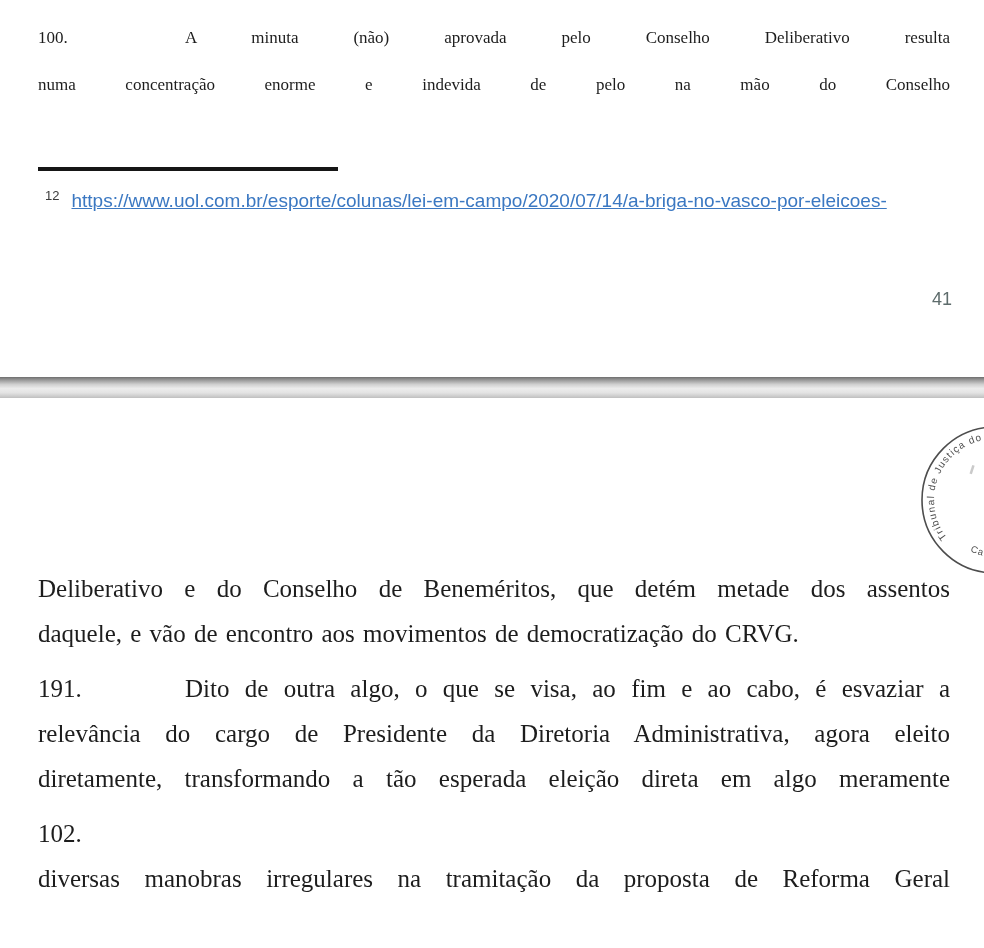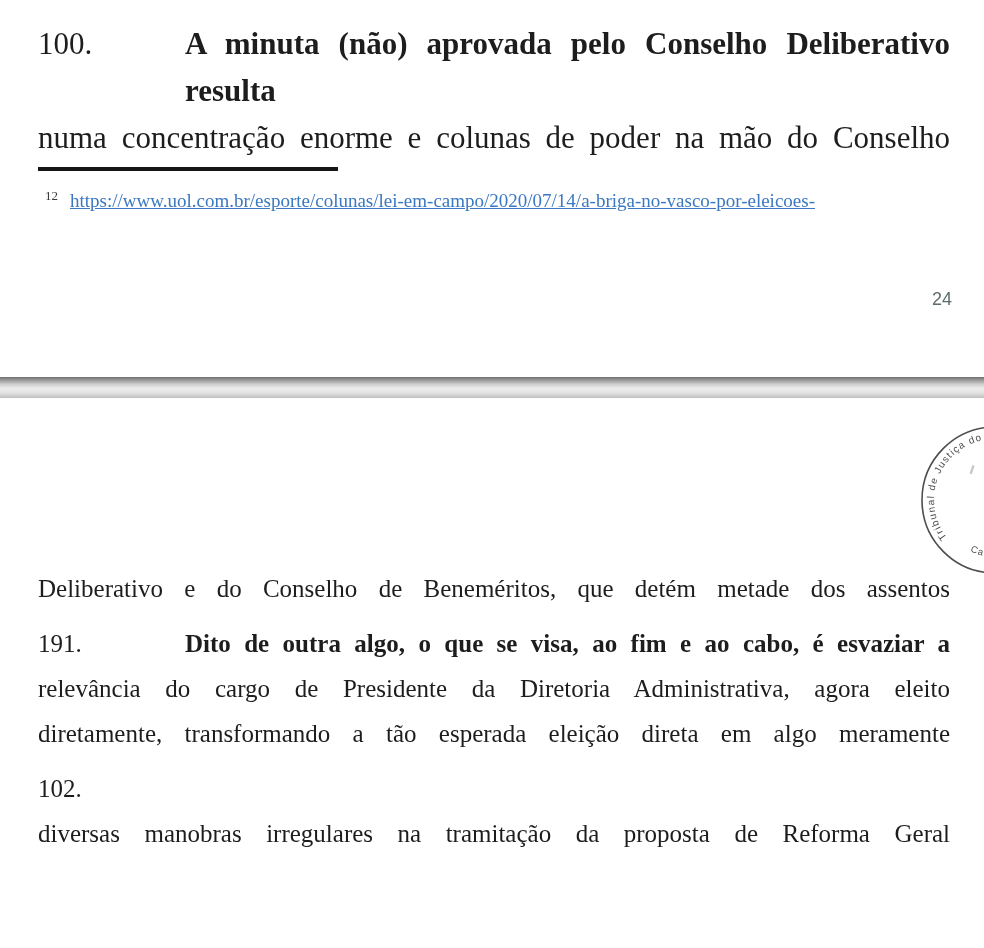--- a/index.html
+++ b/index.html
@@ -13,59 +13,59 @@
     color: #1d1d1d;
   }
 
   
   .page { position: absolute; left: 0; width: 100%; background: #ffffff; }
   .page-1 { top: 0; height: 377px; }
   .page-2 { top: 398px; height: 550px; }
 
   .p1-para {
     position: absolute;
-    top: 20px;
+    top: 14px;
     left: 38px;
     width: 912px;
-    font-size: 31px;
+    font-size: 17px;
   }
   .p1-para .line { line-height: 47px; }
 
   .p2-text {
     position: absolute;
     top: 566px;
     left: 38px;
     width: 912px;
     font-size: 25px;
   }
   .p2-text .line { line-height: 45px; }
   .para { margin: 0; }
   .p2-text .para + .para { margin-top: 10px; }
 
   .line { word-spacing: 2px; }
   .numline { display: flex; }
   .pnum { flex: 0 0 147px; }
-  .jtext { flex: 1 1 auto; text-align: justify; text-align-last: justify; font-weight: bold; }
+  .jtext { flex: 1 1 auto; text-align: justify; text-align-last: justify; }
   .jfull { text-align: justify; text-align-last: justify; }
 
   
   .fn-rule {
     position: absolute;
     left: 38px;
     top: 167px;
     width: 300px;
     height: 0;
     border-top: 4px solid #161616;
   }
   .footnote {
     position: absolute;
     left: 38px;
     top: 176px;
     width: 930px;
-    font-family: Liberation Serif, serif;
+    font-family: Liberation Sans, sans-serif;
     font-size: 19px;
     line-height: 39px;
     white-space: nowrap;
   }
   .footnote sup {
     font-size: 13px;
     color: #3a3a3a;
     vertical-align: super;
     margin-left: 7px;
     margin-right: 12px;
@@ -115,32 +115,32 @@
 </head>
 <body>
 
 <div class="page page-1">
 
   <div class="p1-para">
     <div class="line numline">
       <span class="pnum">100.</span>
       <span class="jtext">A minuta (não) aprovada pelo Conselho Deliberativo resulta</span>
     </div>
-    <div class="line jfull">numa concentração enorme e colunas de poder na mão do Conselho</div>
+    <div class="line jfull">numa concentração enorme e indevida de pelo na mão do Conselho</div>
   </div>
 
   <div class="fn-rule"></div>
 
   <div class="footnote">
     <div>
       <sup>12</sup><a class="fn-link">https://www.uol.com.br/esporte/colunas/lei-em-campo/2020/07/14/a-briga-no-vasco-por-eleicoes-</a>
     </div>
   </div>
 
-  <div class="page-number">24</div>
+  <div class="page-number">41</div>
 </div>
 
 <div class="page-divider"></div>
 
 <div class="page page-2"></div>
 
 <svg class="stamp" viewBox="0 0 170 170">
   <defs>
     <path id="arc-top-path" d="M 32.3 118.2 A 61 61 0 1 1 129 44" fill="none"></path>
     <path id="arc-bottom-path" d="M 52.3 129.3 A 57 57 0 0 0 119.3 119.3" fill="none"></path>
@@ -152,20 +152,21 @@
   </text>
   <text class="arc-bottom">
     <textPath href="#arc-bottom-path" startOffset="2">Carimbado</textPath>
   </text>
 </svg>
 
 <div class="p2-text">
 
   <div class="para">
     <div class="line jfull">Deliberativo e do Conselho de Beneméritos, que detém metade dos assentos</div>
+    <div class="line">daquele, e vão de encontro aos movimentos de democratização do CRVG.</div>
   </div>
 
   <div class="para">
     <div class="line numline">
       <span class="pnum">191.</span>
       <span class="jtext">Dito de outra algo, o que se visa, ao fim e ao cabo, é esvaziar a</span>
     </div>
     <div class="line jfull">relevância do cargo de Presidente da Diretoria Administrativa, agora eleito</div>
     <div class="line jfull">diretamente, transformando a tão esperada eleição direta em algo meramente</div>
   </div>

